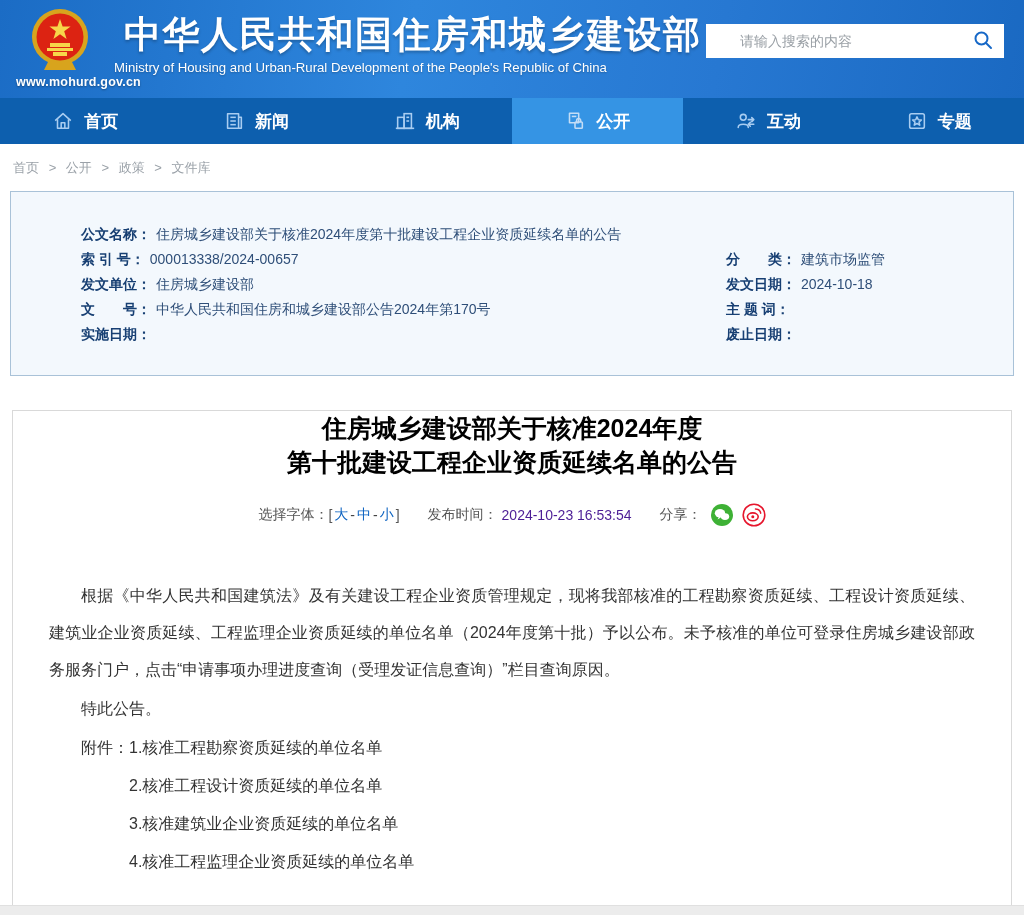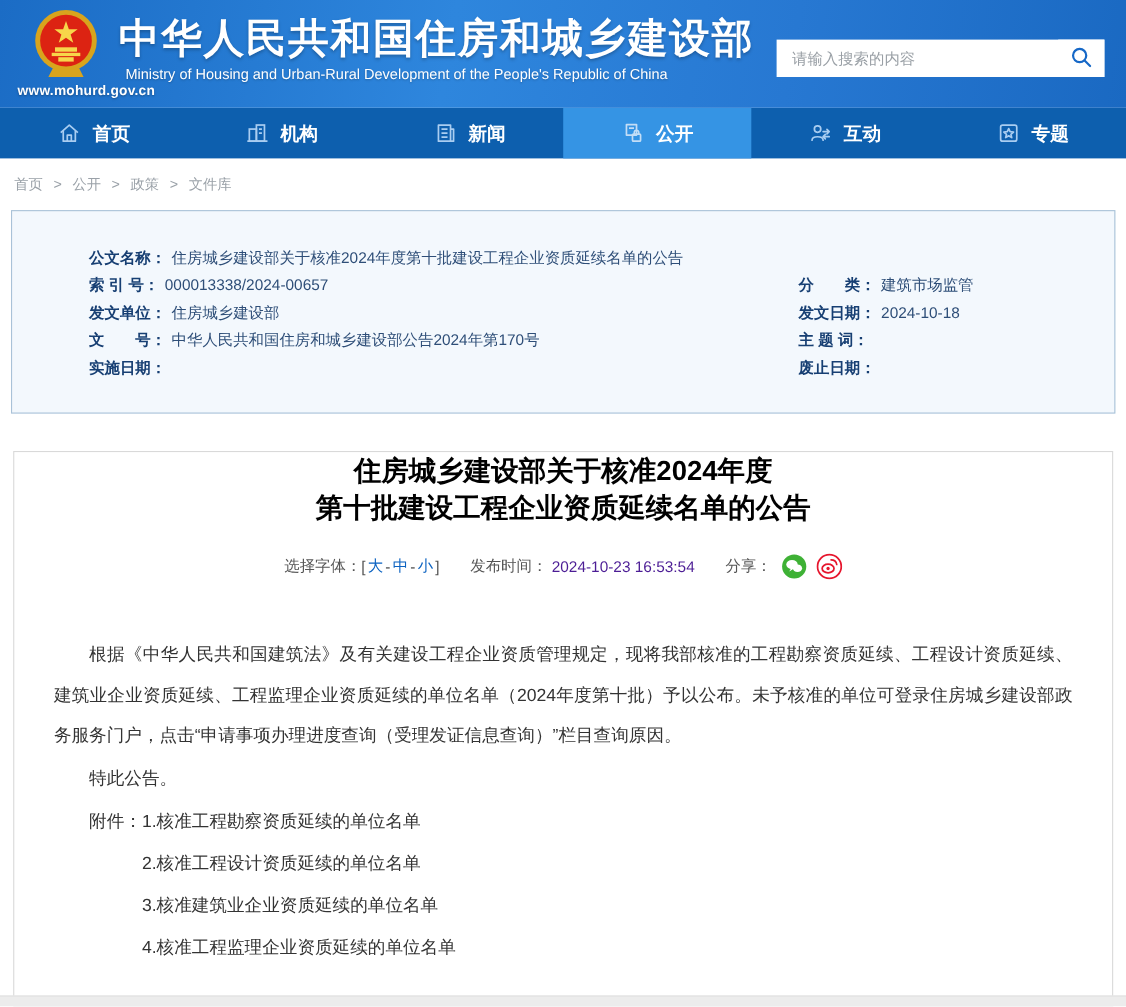--- a/index.html
+++ b/index.html
@@ -14,31 +14,31 @@
     height:98px; position:relative;
     background:linear-gradient(100deg,#1b6cc5 0%,#2e86dd 40%,#2778d2 70%,#1a69c2 100%);
   }
   .emblem { position:absolute; left:30px; top:7px; }
   .site-url {
     position:absolute; left:16px; top:75px; color:#ffffff;
     font-weight:bold; font-size:12.5px; letter-spacing:.2px;
     text-shadow:0 1px 2px rgba(0,0,0,.35);
   }
   .site-title {
-    position:absolute; left:108px; top:10px; color:#ffffff;
+    position:absolute; left:124px; top:10px; color:#ffffff;
     font-size:37px; font-weight:bold; letter-spacing:1.5px;
     text-shadow:0 2px 3px rgba(0,0,0,.25);
   }
   .site-subtitle {
     position:absolute; left:114px; top:60px; color:#ffffff;
     font-size:13.2px; text-shadow:0 1px 2px rgba(0,0,0,.25);
   }
   .search-box {
-    position:absolute; right:20px; top:36px; width:298px; height:34px;
-    background:#ffffff; display:flex; align-items:center;
+    position:absolute; right:20px; top:24px; width:298px; height:34px;
+    background:#ffffff; display:flex; align-items:center;padding-left:20px;
   }
   .search-input {
     border:none; outline:none; flex:1; height:100%;
     padding:0 8px 0 14px; font-size:14px; color:#333;
     font-family:inherit; background:transparent;
   }
   .search-input::placeholder { color:#9aa0a6; }
   .search-btn {
     width:42px; height:100%; display:flex; align-items:center;
     justify-content:center; cursor:pointer; background:#fff; border:none;
@@ -142,41 +142,41 @@
       <svg width="22" height="22" viewBox="0 0 24 24" fill="none" stroke="currentColor" stroke-width="1.7" stroke-linejoin="round">
         <path d="M3.5 11.5 L12 4 L20.5 11.5"></path>
           <path d="M6 10 V20 H18 V10"></path>
           <path d="M10 20 V14 H14 V20"></path>
       </svg>
     </span>
     <span>首页</span>
   </div>
   <div class="nav-item">
     <span class="icon">
+      <svg width="22" height="22" viewBox="0 0 24 24" fill="none" stroke="currentColor" stroke-width="1.7" stroke-linejoin="round">
+        <path d="M5 4 H17 V20 H5 Z"></path>
+          <path d="M17 8 H20 V20 H17"></path>
+        <line x1="8" y1="8" x2="14" y2="8"></line>
+          <line x1="8" y1="12" x2="14" y2="12"></line>
+          <line x1="8" y1="16" x2="14" y2="16"></line>
+      </svg>
+    </span>
+    <span>新闻</span>
+  </div>
+  <div class="nav-item">
+    <span class="icon">
       <svg width="22" height="22" viewBox="0 0 24 24" fill="none" stroke="currentColor" stroke-width="1.7">
         <rect x="4" y="8" width="7" height="12"></rect>
           <rect x="11" y="4" width="8" height="16"></rect>
         <line x1="13.5" y1="8" x2="16.5" y2="8"></line>
           <line x1="13.5" y1="12" x2="16.5" y2="12"></line>
           <line x1="2" y1="20" x2="22" y2="20"></line>
       </svg>
     </span>
     <span>机构</span>
-  </div>
-  <div class="nav-item">
-    <span class="icon">
-      <svg width="22" height="22" viewBox="0 0 24 24" fill="none" stroke="currentColor" stroke-width="1.7" stroke-linejoin="round">
-        <path d="M5 4 H17 V20 H5 Z"></path>
-          <path d="M17 8 H20 V20 H17"></path>
-        <line x1="8" y1="8" x2="14" y2="8"></line>
-          <line x1="8" y1="12" x2="14" y2="12"></line>
-          <line x1="8" y1="16" x2="14" y2="16"></line>
-      </svg>
-    </span>
-    <span>新闻</span>
   </div>
   <div class="nav-item active">
     <span class="icon">
       <svg width="22" height="22" viewBox="0 0 24 24" fill="none" stroke="currentColor" stroke-width="1.7" stroke-linejoin="round">
         <path d="M6 3.5 H16 V14 H6 Z"></path>
           <line x1="8.5" y1="7" x2="13.5" y2="7"></line>
         <rect x="12" y="13" width="8" height="7" rx="1"></rect>
           <path d="M13.8 13 V11.4 a2.2 2.2 0 0 1 4.4 0 V13"></path>
       </svg>
     </span>

